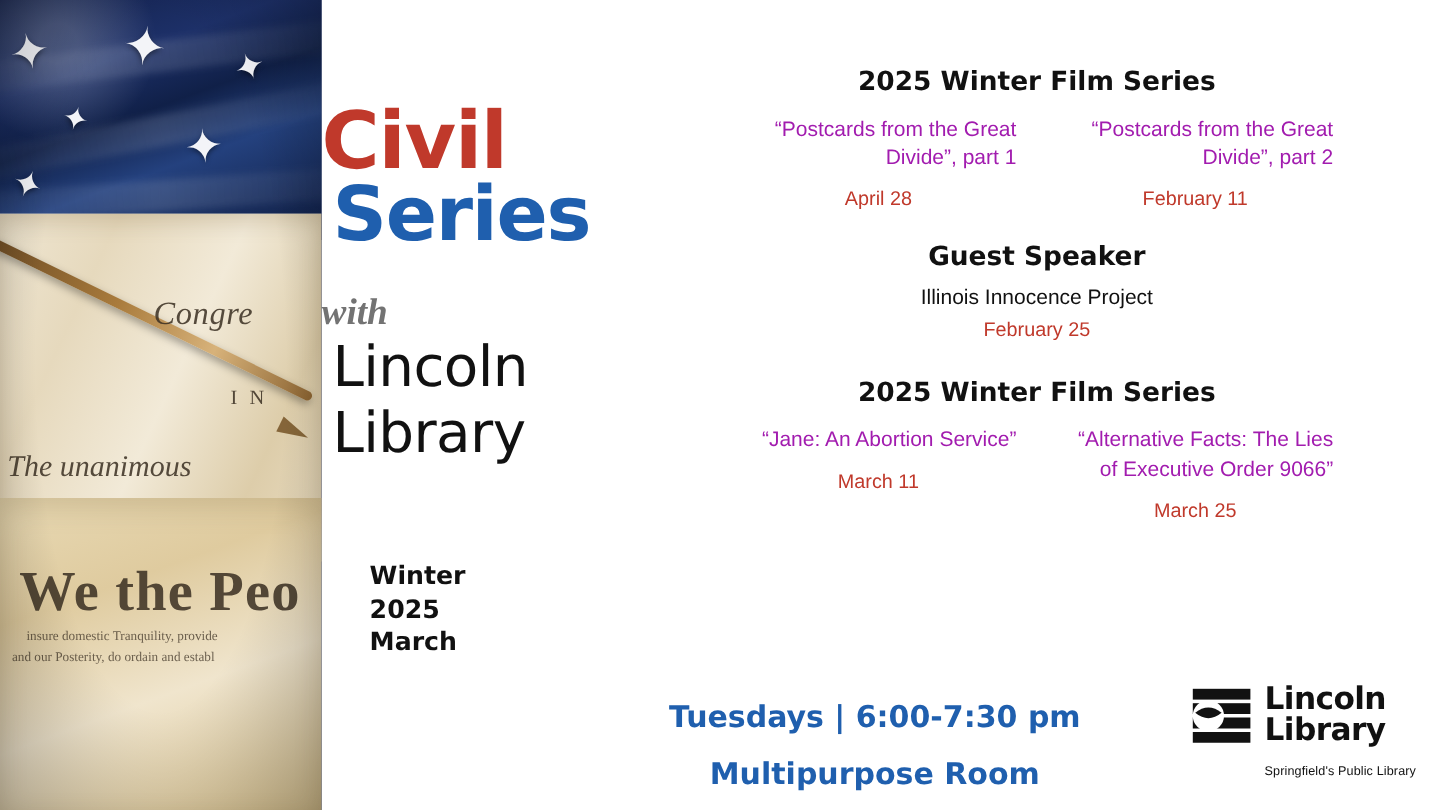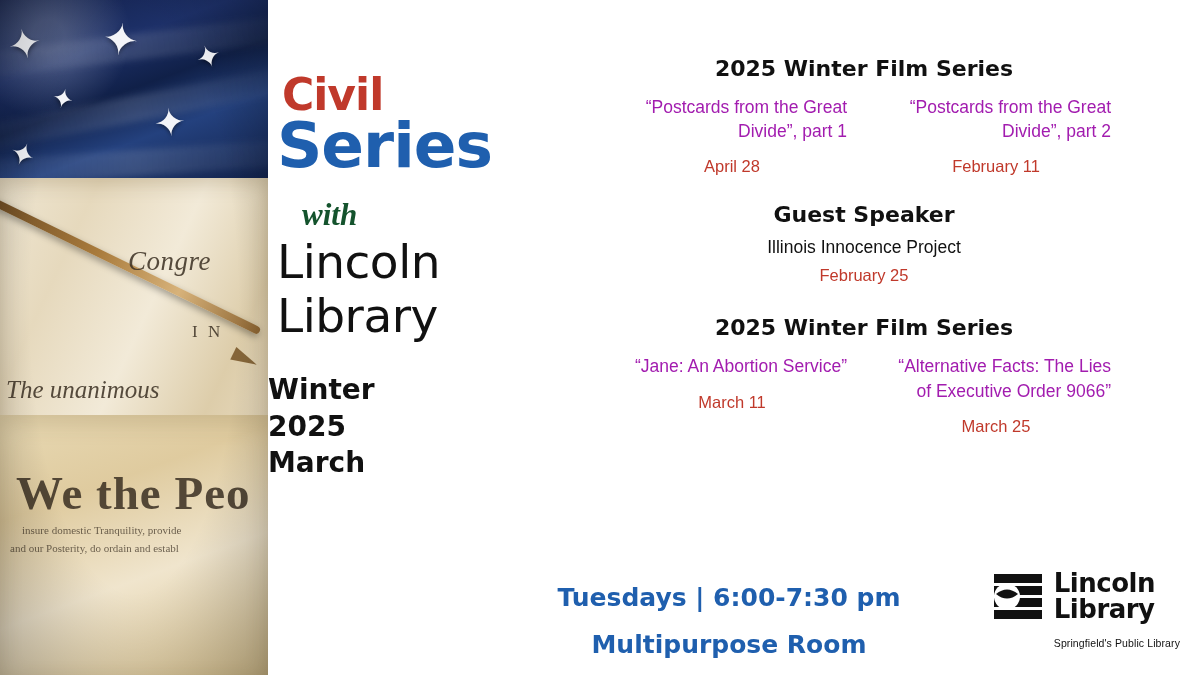--- a/index.html
+++ b/index.html
@@ -100,60 +100,62 @@
 
   
   .brand-col {
     position: relative;
     flex: 0 0 276px;
     padding-top: 74px;
   }
   .brand-civil {
     font-family: "DejaVu Sans", sans-serif;
     font-weight: 700;
-    font-size: 44px;
+    font-size: 66px;
     line-height: 0.96;
     color: #c0392b;
     letter-spacing: -1px;
-    padding-left: 14px;
+    padding-left: 0;
+    margin-top: 12px;
   }
   .brand-civics {
     font-family: "DejaVu Sans", sans-serif;
     font-weight: 700;
     font-size: 63px;
     line-height: 0.96;
     color: #1f5fae;
     letter-spacing: -1px;
     padding-left: 9px;
   }
   .brand-with {
     font-family: "Liberation Serif", serif;
     font-style: italic;
     font-weight: 700;
     font-size: 31px;
-    color: #14532d;
-    padding-left: 34px;
-    margin-top: 20px;
+    color: #737373;
+    padding-left: 0;
+    margin-top: 32px;
   }
   .brand-lincoln {
     font-family: "DejaVu Sans", sans-serif;
     font-size: 47px;
     line-height: 1.08;
     color: #111;
     letter-spacing: -0.5px;
     margin-top: 4px;
     padding-left: 9px;
   }
   .winter-block {
     font-family: "DejaVu Sans", sans-serif;
     font-weight: 700;
-    font-size: 28px;
+    font-size: 21px;
     line-height: 1.3;
     color: #111;
-    margin-top: 30px;
+    margin-top: 80px;
+    padding-left: 40px;
   }
 
   
   .events-col {
     position: relative;
     flex: 1 1 auto;
     padding: 56px 26px 0 10px;
   }
   .series-title {
     text-align: center;

